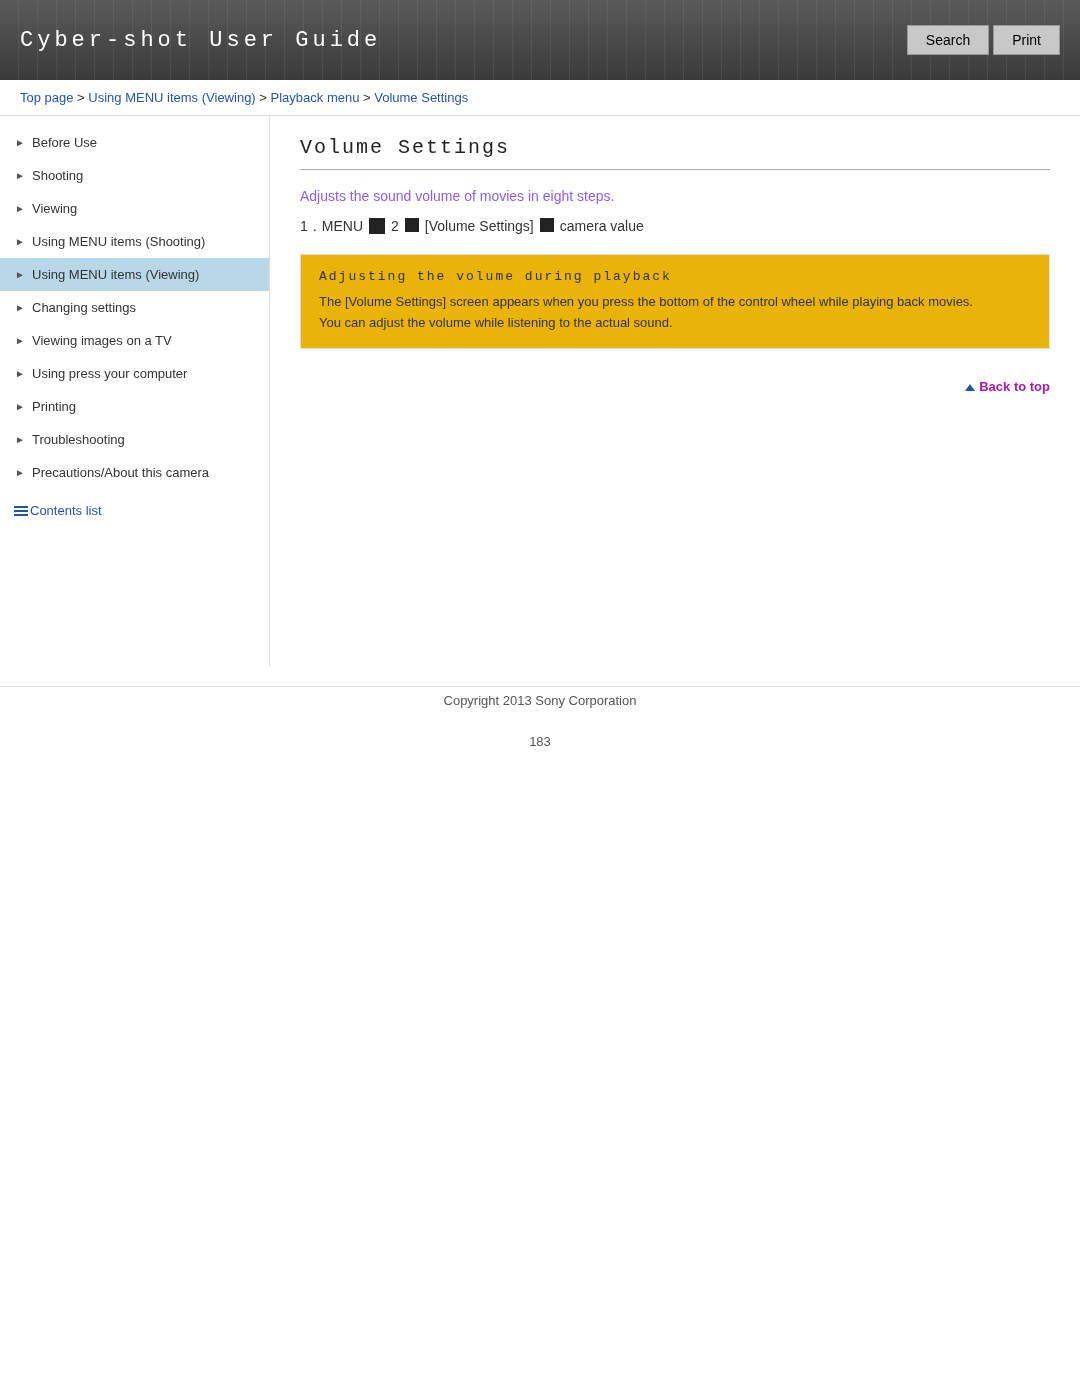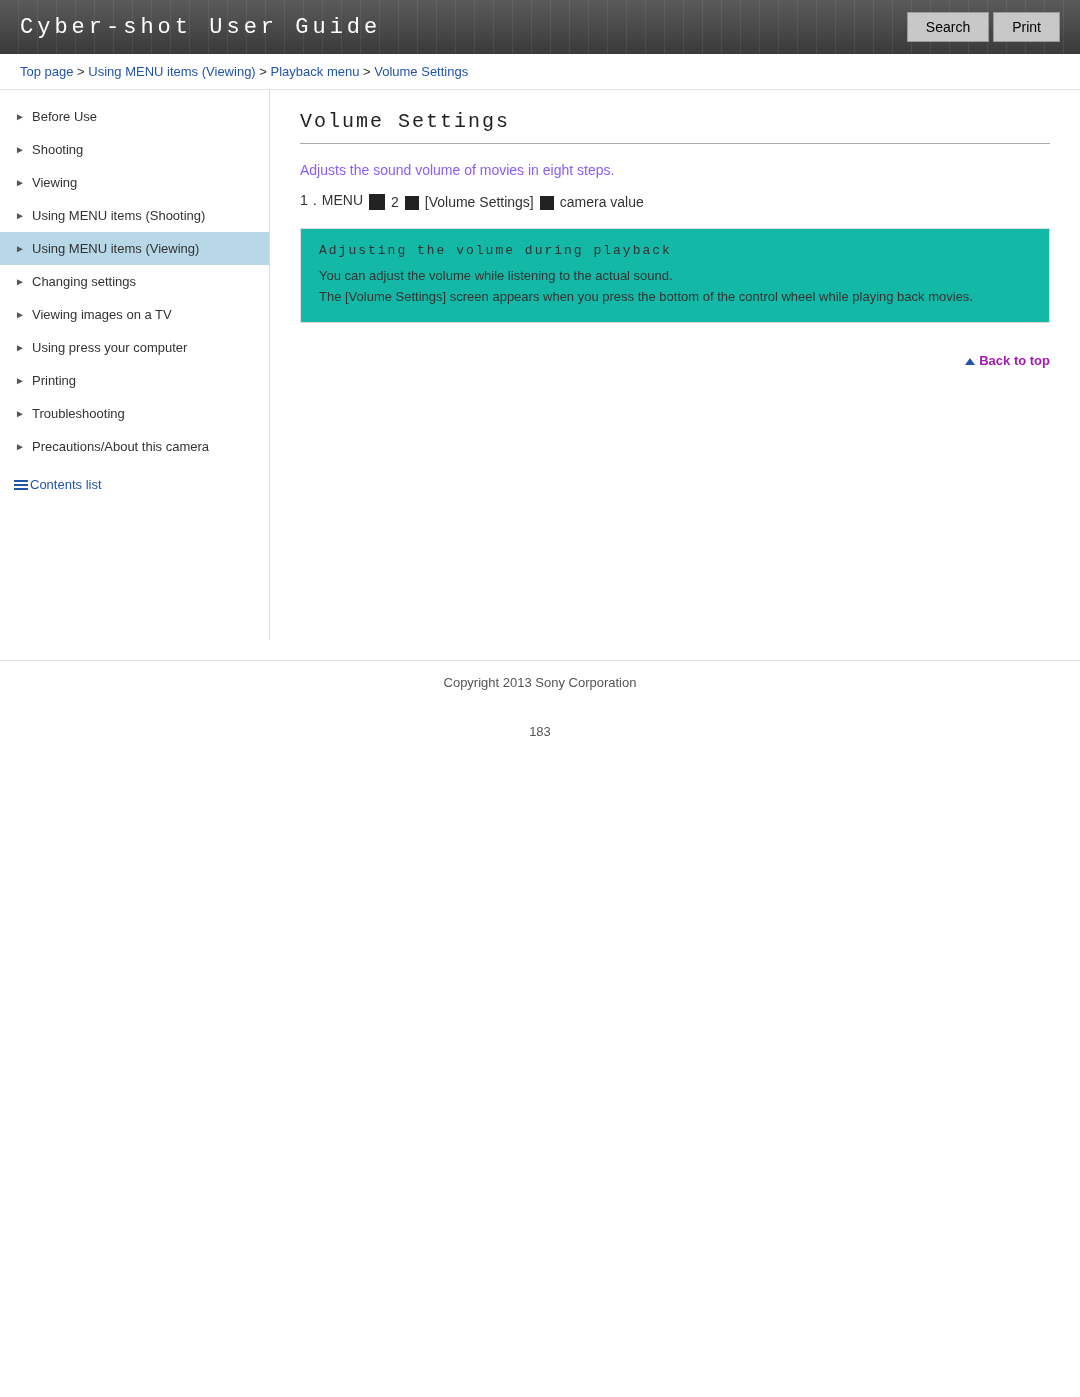--- a/index.html
+++ b/index.html
@@ -10,21 +10,21 @@
       color: #333;
       width: 1080px;
       min-height: 1397px;
     }
 
     
     .header {
       background: #4a4a4a;
       background: linear-gradient(to bottom, #5a5a5a, #3a3a3a);
       padding: 0 20px;
-      height: 54px;
+      height: 80px;
       display: flex;
       align-items: center;
       justify-content: space-between;
       position: relative;
     }
     .header::before {
       content: '';
       position: absolute;
       top: 0; left: 0; right: 0; bottom: 0;
       background-image: repeating-linear-gradient(
@@ -152,21 +152,21 @@
     }
     .description {
       font-size: 14px;
       margin-bottom: 14px;
       color: #8b5cf6;
     }
     .instruction-row {
       font-size: 14px;
       margin-bottom: 18px;
       display: flex;
-      align-items: flex-end;
+      align-items: flex-start;
       gap: 4px;
       flex-wrap: wrap;
     }
     .square-icon {
       display: inline-block;
       width: 16px;
       height: 16px;
       background: #222;
       vertical-align: middle;
       margin: 0 2px;
@@ -175,21 +175,21 @@
       display: inline-block;
       width: 14px;
       height: 14px;
       background: #222;
       vertical-align: middle;
       margin: 0 2px;
     }
 
     
     .note-box {
-      background: #14b8a6;
+      background: #eab308;
       border: 1px solid #ddd;
       padding: 14px 18px;
       margin-bottom: 20px;
     }
     .note-title {
       font-size: 13px;
       font-family: 'Courier New', monospace;
       letter-spacing: 2px;
       margin-bottom: 8px;
       color: #333;
@@ -220,21 +220,21 @@
       border-right: 5px solid transparent;
       border-bottom: 7px solid #2255aa;
       margin-right: 4px;
       vertical-align: middle;
     }
 
     
     .footer {
       border-top: 1px solid #ddd;
       text-align: center;
-      padding: 14px;
+      padding: 6px;
       font-size: 13px;
       color: #555;
       margin-top: 20px;
     }
     .page-number {
       text-align: center;
       padding: 20px;
       color: #555;
       font-size: 13px;
     }
@@ -324,22 +324,22 @@
       <span class="square-icon"></span>
       <span>2</span>
       <span class="square-icon-sm"></span>
       <span>[Volume Settings]</span>
       <span class="square-icon-sm"></span>
       <span>camera value</span>
     </div>
 
     <div class="note-box">
       <div class="note-title">Adjusting the volume during playback</div>
+      <div class="note-text">The [Volume Settings] screen appears when you press the bottom of the control wheel while playing back movies.</div>
       <div class="note-text">You can adjust the volume while listening to the actual sound.</div>
-      <div class="note-text">The [Volume Settings] screen appears when you press the bottom of the control wheel while playing back movies.</div>
     </div>
 
     <div class="back-to-top">
       <a href="#">
         <span class="triangle-up"></span><span>Back to top</span>
       </a>
     </div>
 
   </div>
 </div>

